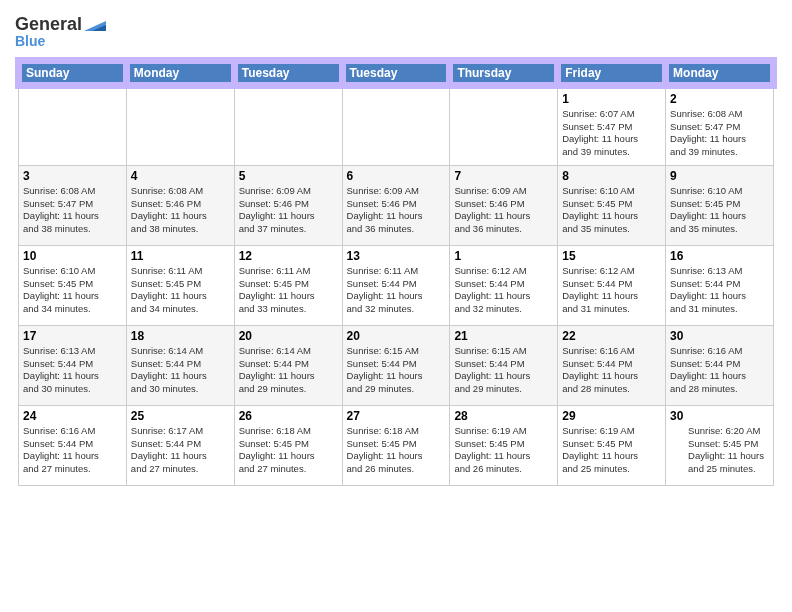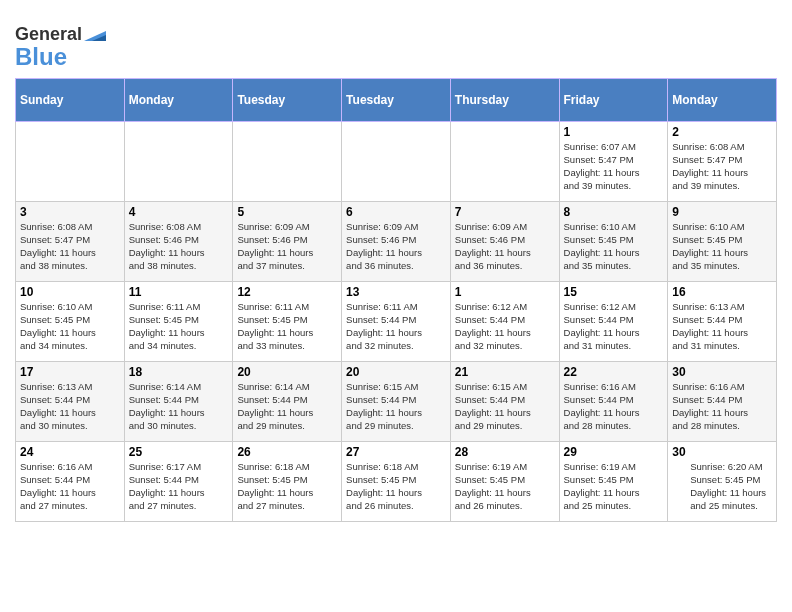--- a/index.html
+++ b/index.html
@@ -16,21 +16,21 @@
     }
     .header-row {
       display: flex;
       align-items: flex-start;
       justify-content: space-between;
       margin-bottom: 8px;
     }
     .logo {
       display: flex;
       align-items: center;
-      margin-top: 14px;
+      margin-top: 4px;
     }
     .title-block {
       text-align: right;
     }
     .month-title {
       font-size: 32px;
       font-weight: bold;
       color: #333;
       line-height: 1.1;
     }
@@ -41,23 +41,23 @@
     .calendar-table {
       width: 100%;
       border-collapse: collapse;
       table-layout: fixed;
     }
     .calendar-table th {
       background-color: #4a7fc1;
       color: #fff;
       font-size: 12px;
       font-weight: bold;
-      padding: 14px 4px;
+      padding: 2px 4px;
       text-align: left;
-      border: 1px solid #c4b5fd;
+      border: 7px solid #c4b5fd;
     }
     .calendar-table td {
       border: 1px solid #ccc;
       vertical-align: top;
       padding: 3px 4px;
       font-size: 10px;
       height: 80px;
       background: #fff;
     }
     .calendar-table tr:nth-child(even) td {
@@ -85,21 +85,21 @@
   <div class="header-row">
     <div class="logo">
   <div style="display:flex;flex-direction:column;line-height:1.15;">
     <div style="display:flex;align-items:center;">
       <span style="font-size:18px;font-weight:bold;color:#333;">General</span>
       <svg width="22" height="18" viewBox="0 0 22 18" style="margin-left:2px;margin-top:-4px;">
         <polygon points="0,18 22,8 22,18" fill="#4a90d9"></polygon>
         <polygon points="8,18 22,12 22,18" fill="#2060a0"></polygon>
       </svg>
     </div>
-    <div style="font-size:24px;font-weight:bold;color:#4a90d9;margin-top:-2px;">Blue</div>
+    <div style="font-size:14px;font-weight:bold;color:#4a90d9;margin-top:-2px;">Blue</div>
   </div>
 </div>
     <div class="title-block">
       <div class="month-title"></div>
       <div class="location"></div>
     </div>
   </div>
 
   <table class="calendar-table">
     <thead>

